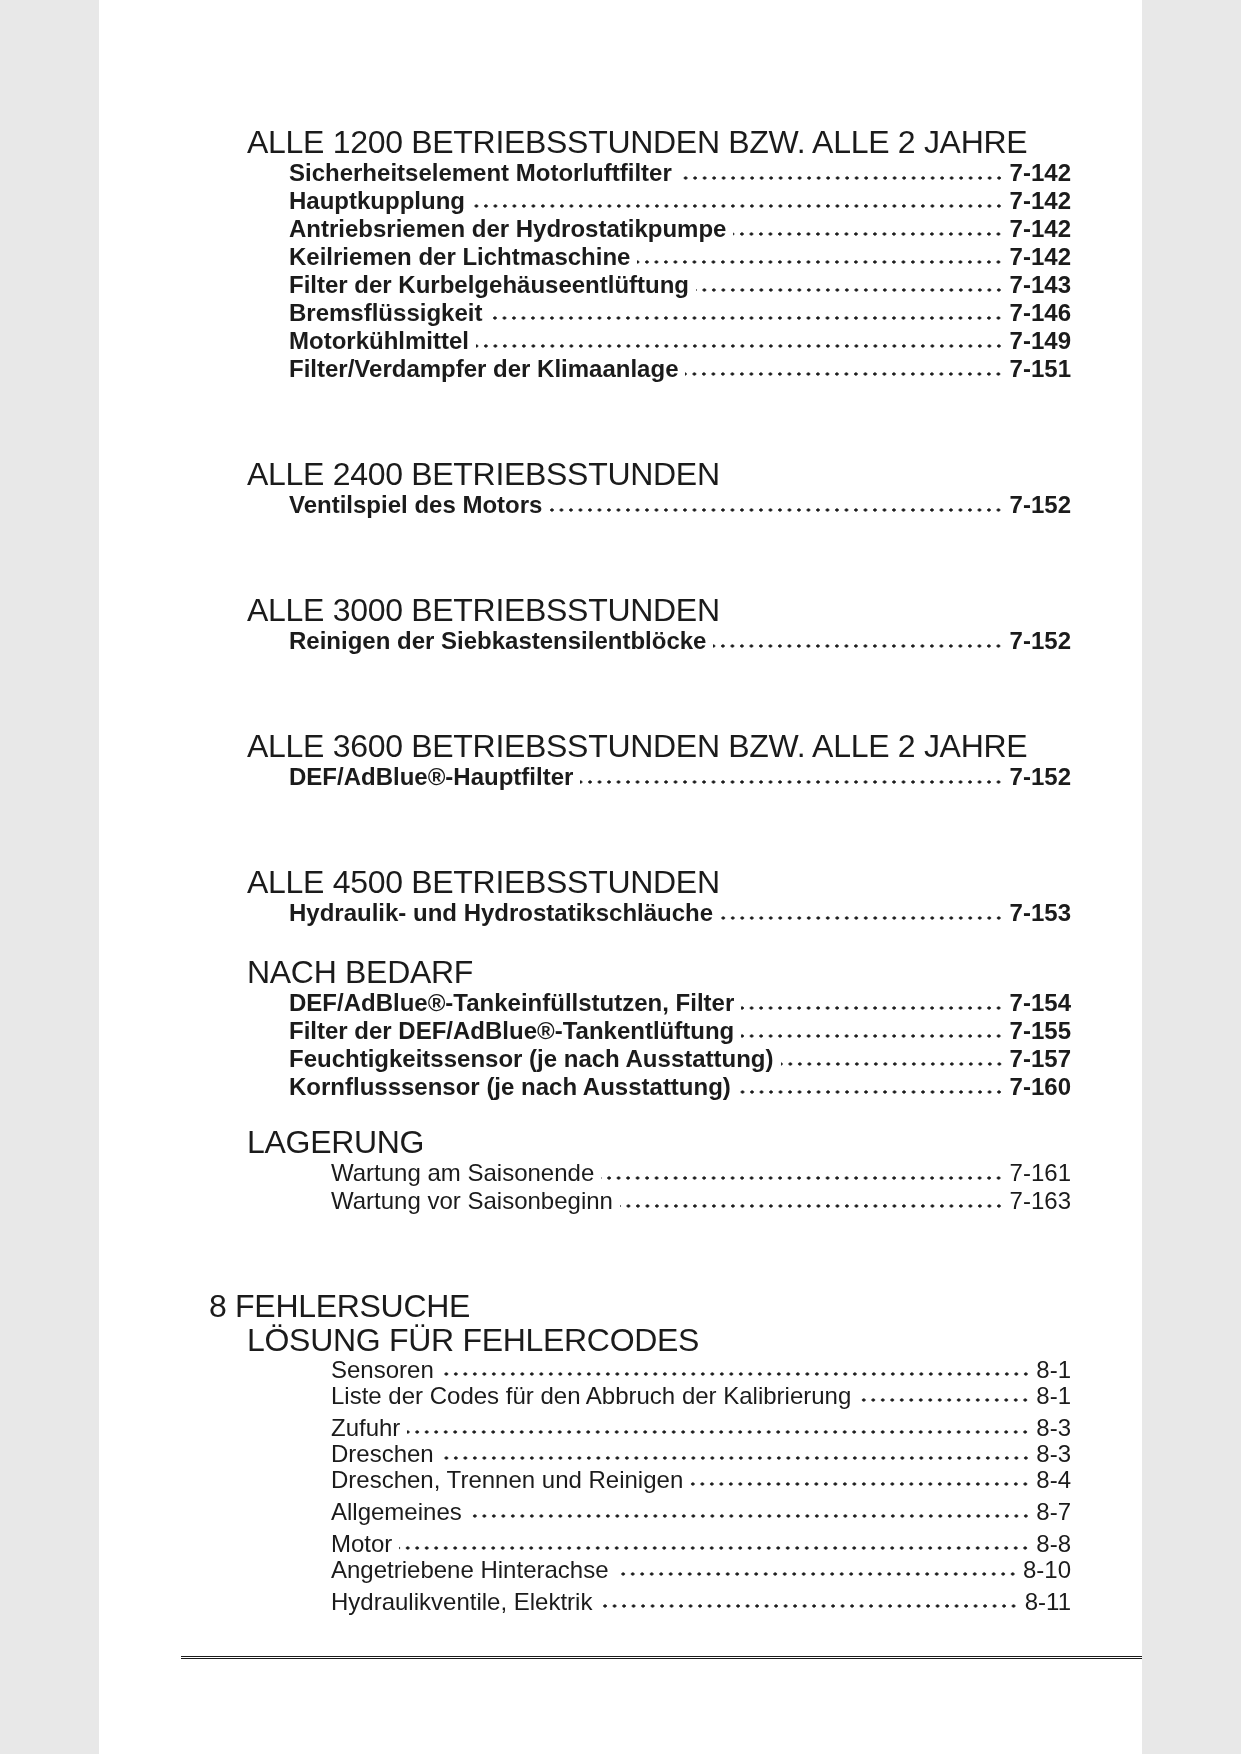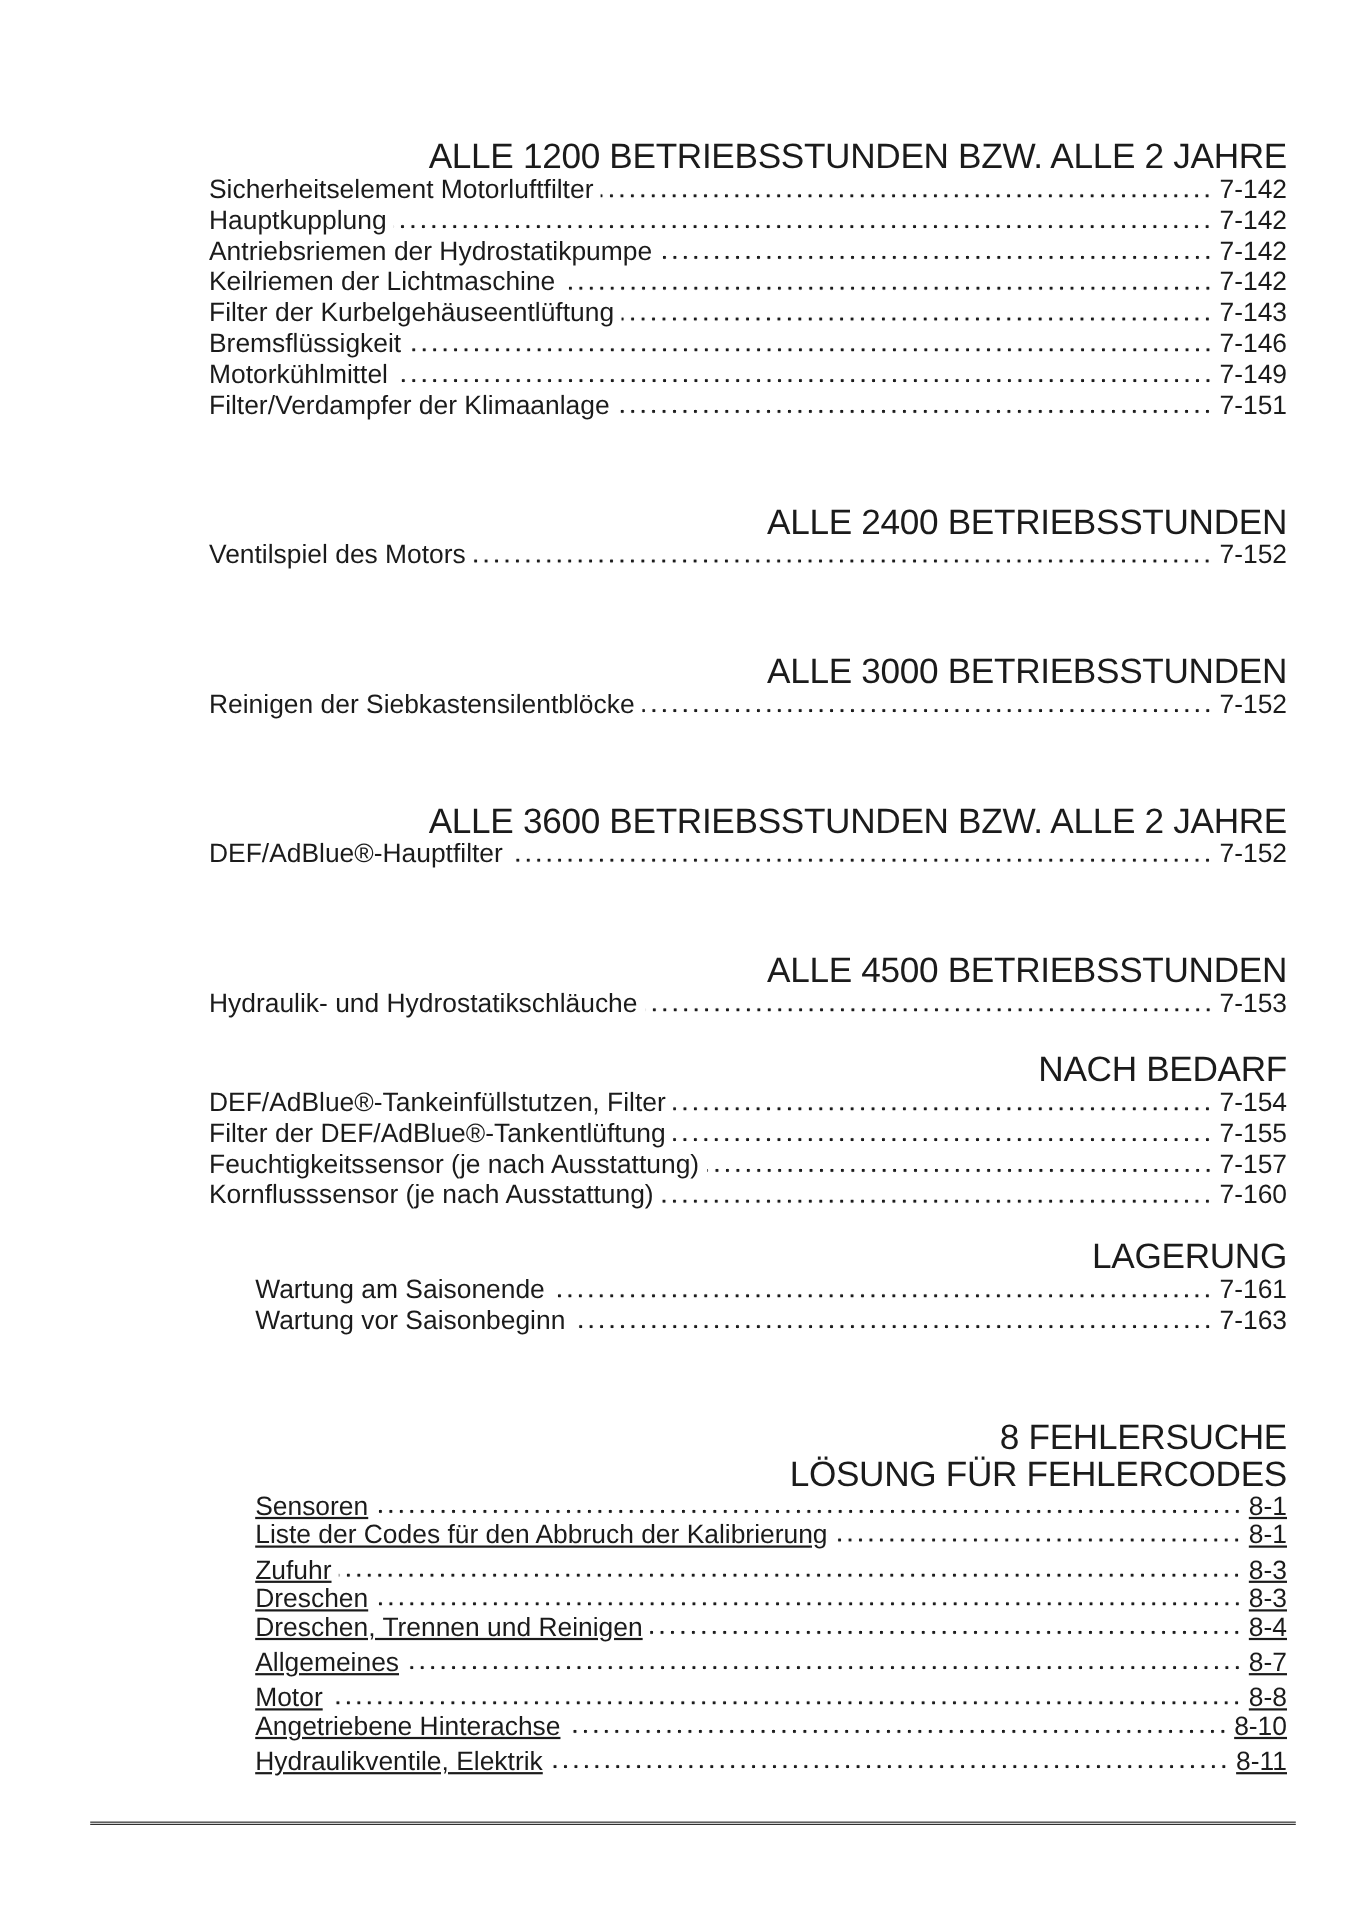--- a/index.html
+++ b/index.html
@@ -1,27 +1,26 @@
 <!DOCTYPE html>
 <html style="--ink: #1b1b1b; --paper: #ffffff;"><head>
 <meta charset="utf-8">
 <style>
   html, body { margin: 0; padding: 0; }
   body { background: #e8e8e8; }
 
   .page {
     position: relative;
-    width: 1241px;
+    width: 1043px;
     height: 1754px;
     margin: 0 auto;
     background: var(--paper, #ffffff);
     color: var(--ink, #1b1b1b);
     font-family: "Liberation Sans", "DejaVu Sans", sans-serif;
     overflow: hidden;
-    text-align: right;
   }
 
   .toc {
     position: absolute;
     top: 125px;
     left: 0;
     right: 71px;   
   }
 
   
@@ -44,24 +43,24 @@
 
   
   .entry {
     display: flex;
     align-items: flex-end;
     height: 28px;
     line-height: 28px;
     font-size: 24px;
     white-space: nowrap;
   }
-  .indent-normal .entry { margin-left: 190px; }
+  .indent-normal .entry { margin-left: 190px; font-weight: bold; }
   .indent-deep   .entry { margin-left: 232px; }
   .entry.gap-before { margin-top: 6px; }
-  .toc-section:last-child .entry { height: 26px; line-height: 26px; text-decoration: underline; }
+  .toc-section:last-child .entry { height: 26px; line-height: 26px; }
 
   .entry-label { flex: 0 0 auto; }
 
   .dot-leader {
     flex: 1 1 auto;
     min-width: 18px;
     height: 6px;
     align-self: flex-end;
     margin: 0 6px 6px 7px;
     background-image: radial-gradient(circle, var(--ink, #1b1b1b) 1.45px, transparent 1.75px);

